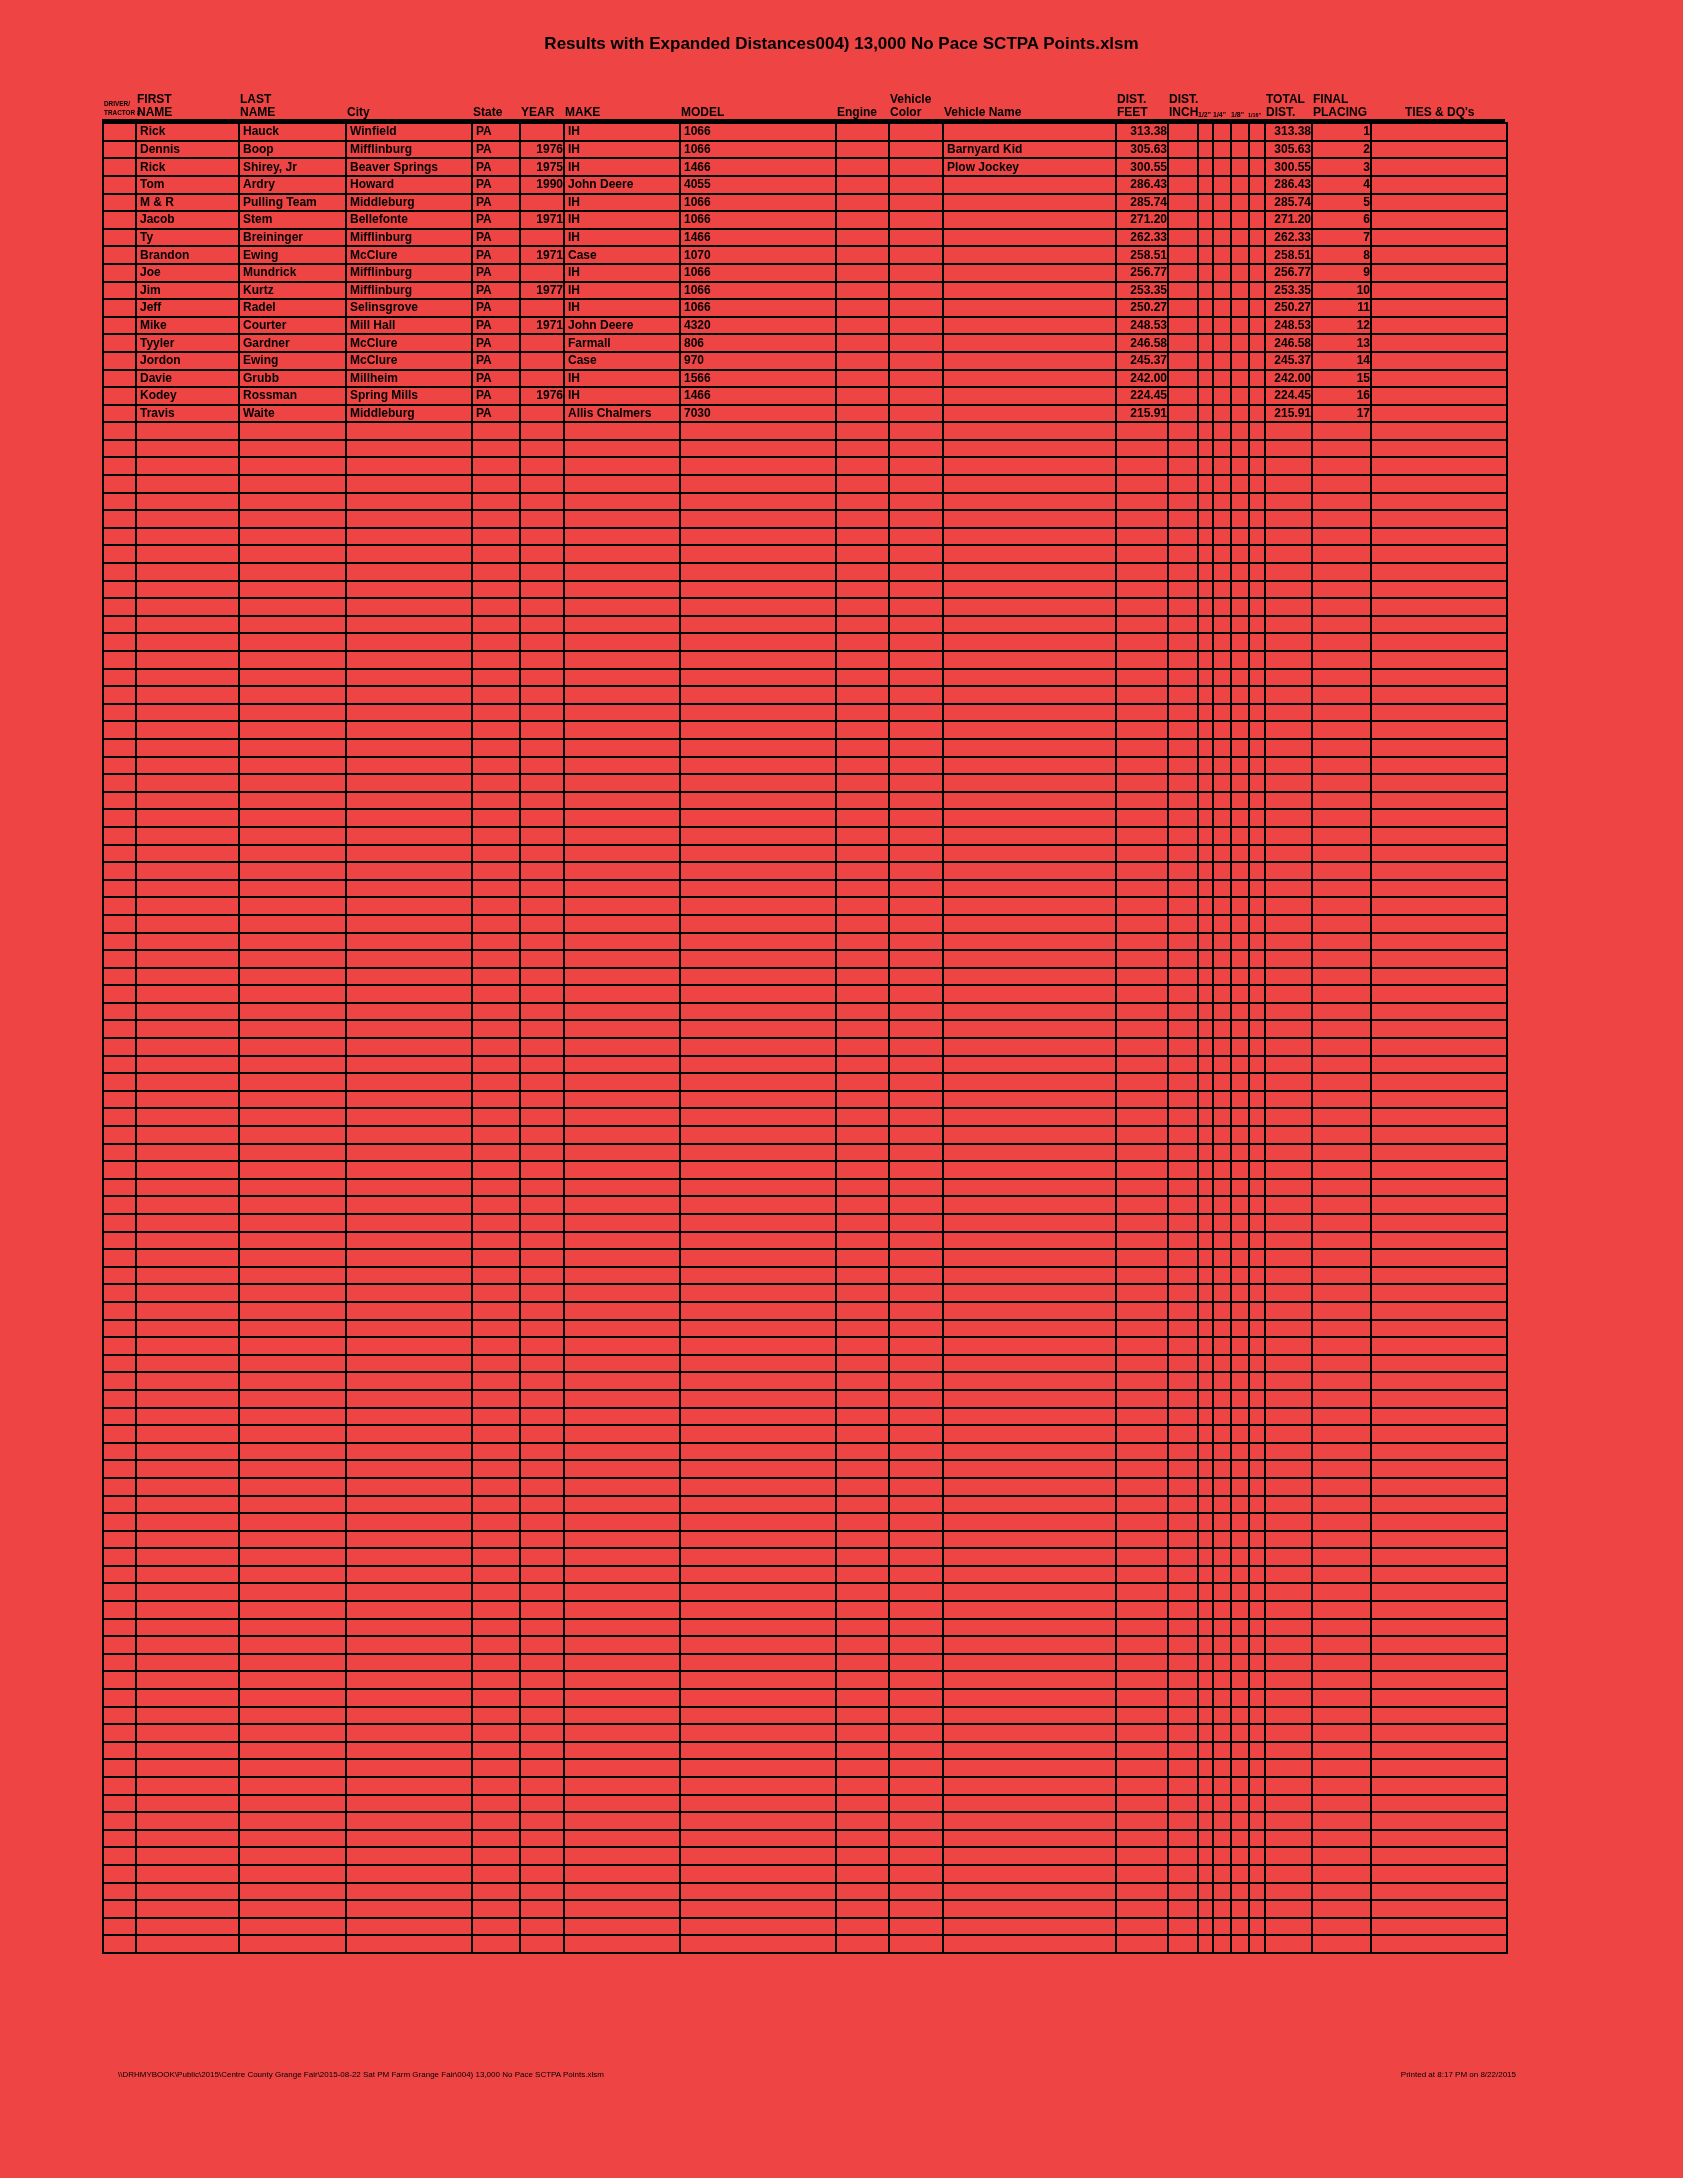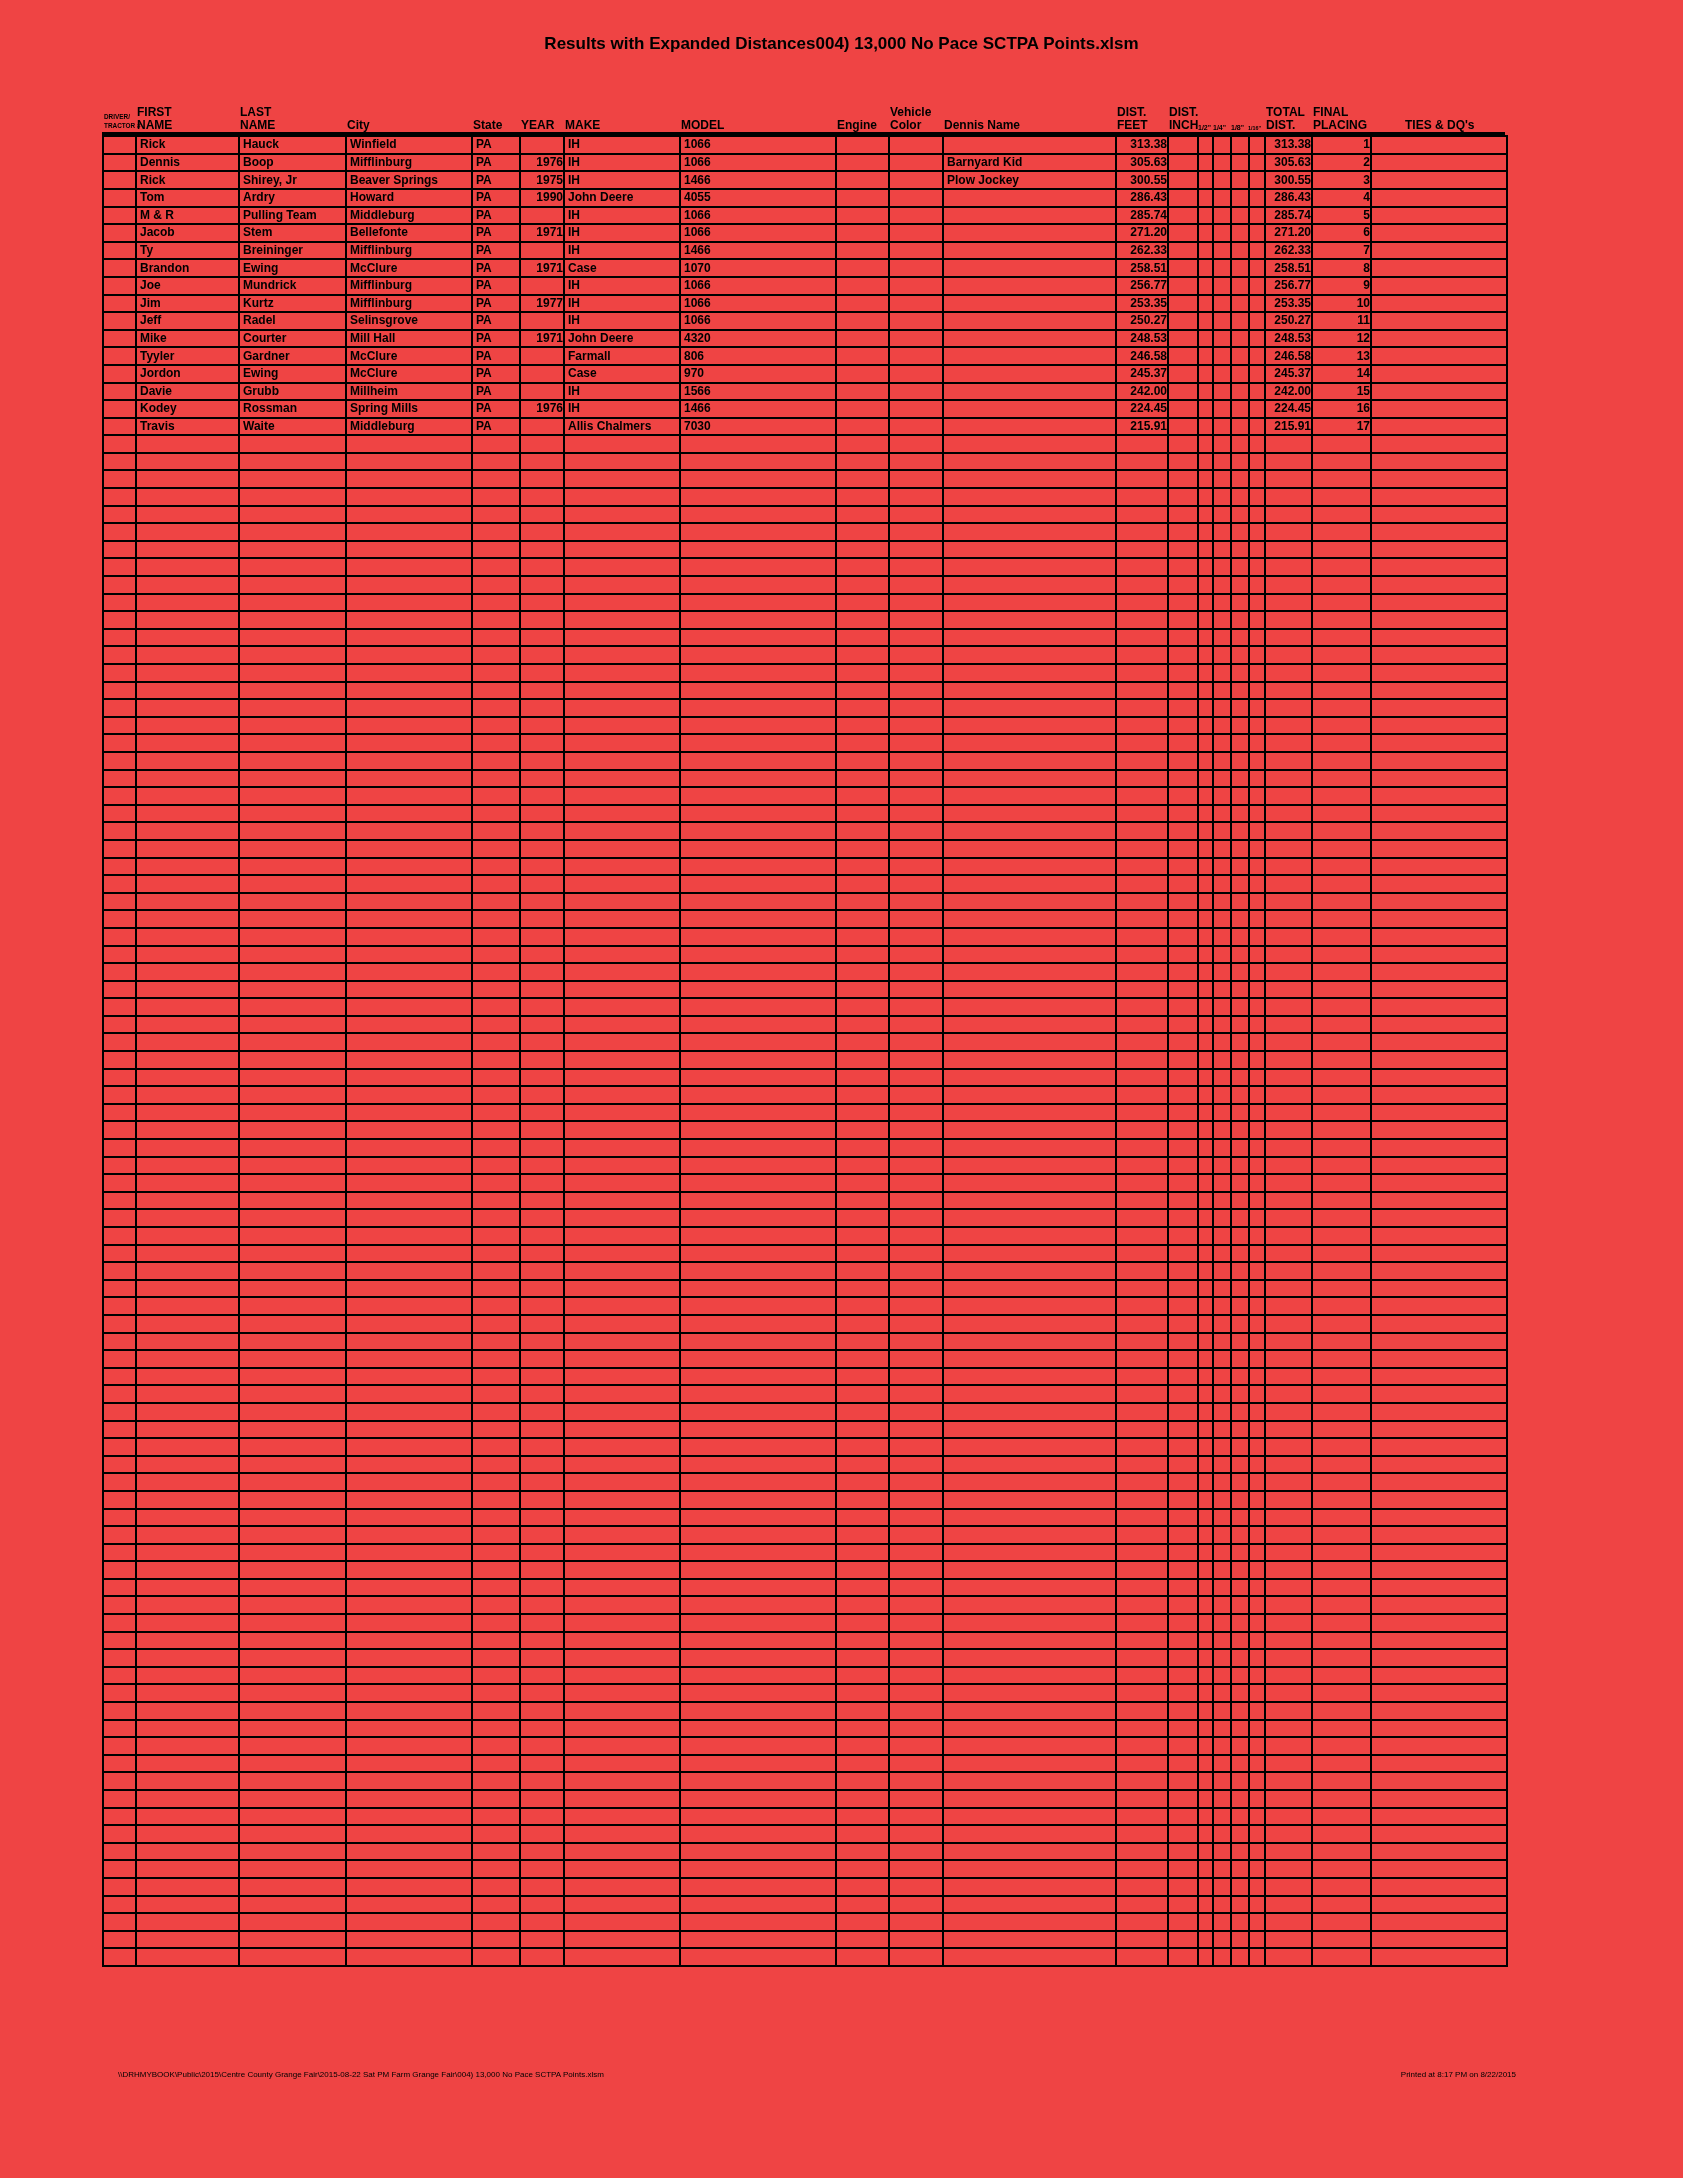--- a/index.html
+++ b/index.html
@@ -1,21 +1,21 @@
 <!DOCTYPE html>
 <html><head>
 <meta charset="utf-8">
 <title>Results Sheet</title>
 <style>
   html,body{margin:0;padding:0;background:#fff;}
   .sheet{position:relative;width:1683px;height:2178px;background:#ef4444;
          font-family:"Liberation Sans",sans-serif;color:#000;overflow:hidden;}
   .title{position:absolute;top:34px;left:0;width:100%;text-align:center;
          font-size:17px;font-weight:bold;white-space:nowrap;}
-  .twrap{position:absolute;left:102px;top:106px;width:1403px;}
+  .twrap{position:absolute;left:102px;top:93px;width:1403px;}
   .thead{display:flex;align-items:flex-end;border-bottom:3px solid #000;padding-bottom:1px;}
   .hcell{flex:0 0 auto;font-weight:bold;font-size:12px;line-height:1.05;
          white-space:nowrap;overflow:visible;padding-left:2px;box-sizing:border-box;}
   .hcell span{display:block;}
   .hcell.col-tractor{font-size:6.4px;line-height:1.4;}
   .hcell.col-half,.hcell.col-quarter,.hcell.col-eighth{font-size:7px;padding-left:1px;}
   .hcell.col-sixteenth{font-size:5.4px;padding-left:0;}
   table.grid{border-collapse:collapse;table-layout:fixed;width:1403px;}
   table.grid td{border:2px solid #000;height:15.6px;padding:0 0 0 3px;
          font-weight:bold;font-size:12px;line-height:15px;vertical-align:middle;
@@ -63,21 +63,21 @@
           <span>MODEL</span>
         </div>
         <div class="hcell col-engine" style="width: 53px;">
           <span>Engine</span>
         </div>
         <div class="hcell col-vehicle_color" style="width: 54px;">
           <span>Vehicle</span>
           <span>Color</span>
         </div>
         <div class="hcell col-vehicle_name" style="width: 173px;">
-          <span>Dennis Name</span>
+          <span>Vehicle Name</span>
         </div>
         <div class="hcell col-dist_feet" style="width: 52px;">
           <span>DIST.</span>
           <span>FEET</span>
         </div>
         <div class="hcell col-dist_inch" style="width: 30px;">
           <span>DIST.</span>
           <span>INCH</span>
         </div>
         <div class="hcell col-half" style="width: 15px;">

